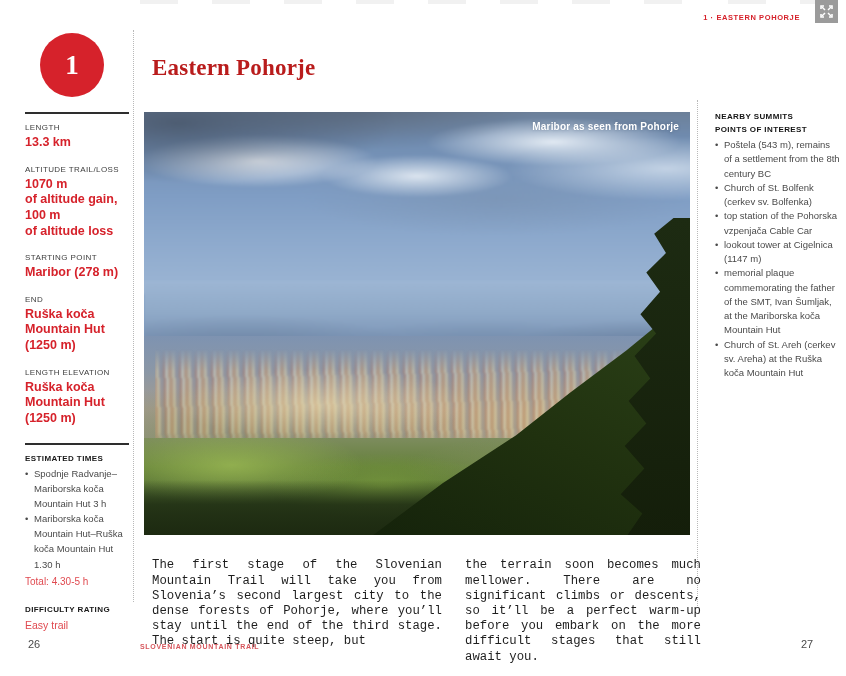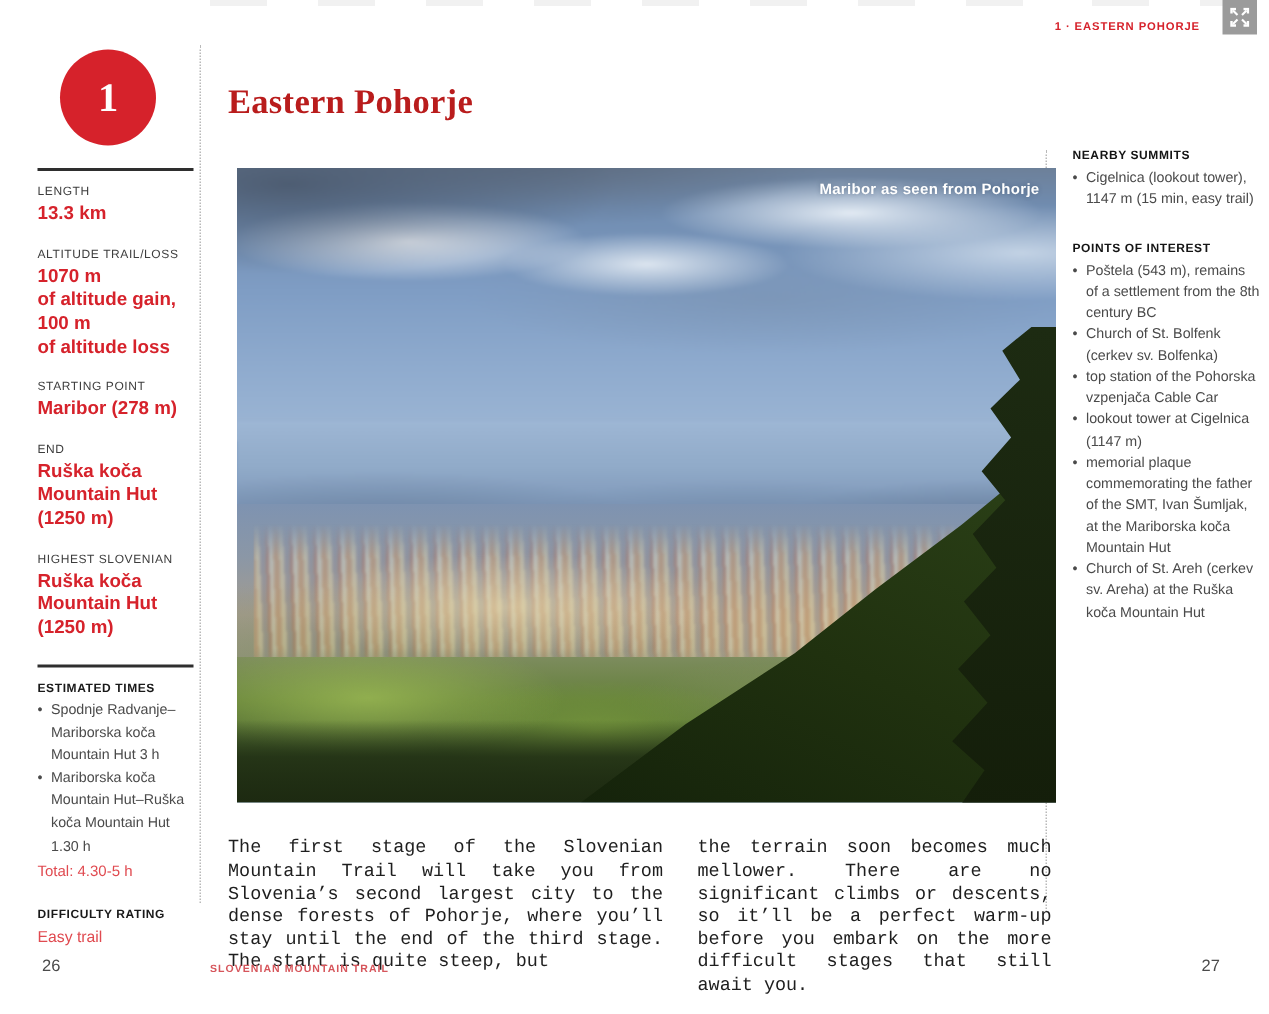--- a/index.html
+++ b/index.html
@@ -40,21 +40,21 @@
   .info-label.bold{font-weight:bold;color:#191919;}
   .info-value{font-size:12.5px;font-weight:bold;color:#d6222b;line-height:1.25;white-space:pre-line;margin-bottom:14px;}
   .mini-list{list-style:none;margin:2px 0 0 0;padding:0;font-size:9.5px;color:#4a4a4a;line-height:1.6;}
   .mini-list li{position:relative;padding-left:9px;margin:0;}
   .mini-list li::before{content:"•";position:absolute;left:0;top:0;color:#4a4a4a;}
   .li-text{white-space:pre-line;}
   .total-line{font-size:10px;color:#e04a50;margin:4px 0 18px 0;}
   .difficulty-value{font-size:10.5px;color:#e04a50;margin-top:5px;}
 
   
-  .photo{position:absolute;left:158px;top:112px;width:546px;height:423px;overflow:hidden;background:#7f9dc4;}
+  .photo{position:absolute;left:144px;top:112px;width:546px;height:423px;overflow:hidden;background:#7f9dc4;}
   .ph{position:absolute;}
   .ph-sky{left:-2%;top:-2%;width:104%;height:45%;
     background:
       radial-gradient(55% 45% at 8% 10%, rgba(72,86,106,.85), rgba(72,86,106,0) 70%),
       radial-gradient(45% 35% at 40% 0%, rgba(88,102,122,.8), rgba(88,102,122,0) 70%),
       radial-gradient(30% 20% at 22% 30%, rgba(246,248,251,.9), rgba(246,248,251,0) 70%),
       radial-gradient(24% 16% at 50% 38%, rgba(236,242,248,.85), rgba(236,242,248,0) 70%),
       radial-gradient(32% 18% at 74% 20%, rgba(238,244,250,.9), rgba(238,244,250,0) 70%),
       radial-gradient(40% 24% at 94% 34%, rgba(226,236,246,.7), rgba(226,236,246,0) 70%),
       radial-gradient(50% 28% at 64% 50%, rgba(122,146,176,.6), rgba(122,146,176,0) 70%),
@@ -101,21 +101,21 @@
   .ph-caption{top:9px;right:11px;font-size:10px;font-weight:bold;color:#fff;
     text-shadow:0 0 3px rgba(40,60,90,.35);letter-spacing:.2px;}
 
   
   .article-col{position:absolute;top:546px;font-family:Liberation Mono, monospace;
     font-size:12.3px;line-height:1.24;color:#1e1e1e;text-align:justify;}
   .article-col.c1{left:152px;width:290px;}
   .article-col.c2{left:465px;width:236px;}
 
   
-  .aside{position:absolute;left:715px;top:99px;width:125px;}
+  .aside{position:absolute;left:715px;top:112px;width:125px;}
   .aside-label{font-size:8px;font-weight:bold;letter-spacing:.4px;color:#141414;margin-bottom:4px;}
   .aside .mini-list{line-height:1.5;margin-bottom:20px;}
 
   
   .footer-pagenum{position:absolute;top:638px;font-size:11px;color:#4a4a4a;}
   .footer-pagenum.left{left:28px;}
   .footer-pagenum.right{left:801px;}
   .footer-title{position:absolute;top:643px;left:140px;font-size:7px;letter-spacing:.7px;
     color:#d6555b;font-weight:bold;}
 </style>
@@ -168,21 +168,21 @@
 of altitude loss</div>
 
   <div class="info-label">STARTING POINT</div>
   <div class="info-value">Maribor (278 m)</div>
 
   <div class="info-label">END</div>
   <div class="info-value">Ruška koča
 Mountain Hut
 (1250 m)</div>
 
-  <div class="info-label">HIGHEST SLOVENIAN</div>
+  <div class="info-label">LENGTH ELEVATION</div>
   <div class="info-value">Ruška koča
 Mountain Hut
 (1250 m)</div>
 
   <div class="rule" style="margin-top:16px;"></div>
 
   <div class="info-label bold">ESTIMATED TIMES</div>
   <ul class="mini-list">
     <li><span class="li-text">Spodnje Radvanje–
 Mariborska koča
@@ -208,23 +208,20 @@
   <div class="ph ph-slope"></div>
   <div class="ph ph-tree"></div>
   <div class="ph ph-caption">Maribor as seen from Pohorje</div>
 </div>
 
 <p class="article-col c1">The first stage of the Slovenian Mountain Trail will take you from Slovenia’s second largest city to the dense forests of Pohorje, where you’ll stay until the end of the third stage. The start is quite steep, but</p>
 <p class="article-col c2">the terrain soon becomes much mellower. There are no significant climbs or descents, so it’ll be a perfect warm-up before you embark on the more difficult stages that still await you.</p>
 
 <div class="aside">
   <div class="aside-label">NEARBY SUMMITS</div>
-  <ul class="mini-list">
-    <li><span class="li-text">Cigelnica (lookout tower), 1147 m (15 min, easy trail)</span></li>
-  </ul>
 
   <div class="aside-label">POINTS OF INTEREST</div>
   <ul class="mini-list">
     <li><span class="li-text">Poštela (543 m), remains of a settlement from the 8th century BC</span></li>
     <li><span class="li-text">Church of St. Bolfenk (cerkev sv. Bolfenka)</span></li>
     <li><span class="li-text">top station of the Pohorska vzpenjača Cable Car</span></li>
     <li><span class="li-text">lookout tower at Cigelnica (1147 m)</span></li>
     <li><span class="li-text">memorial plaque commemorating the father of the SMT, Ivan Šumljak, at the Mariborska koča Mountain Hut</span></li>
     <li><span class="li-text">Church of St. Areh (cerkev sv. Areha) at the Ruška koča Mountain Hut</span></li>
   </ul>

